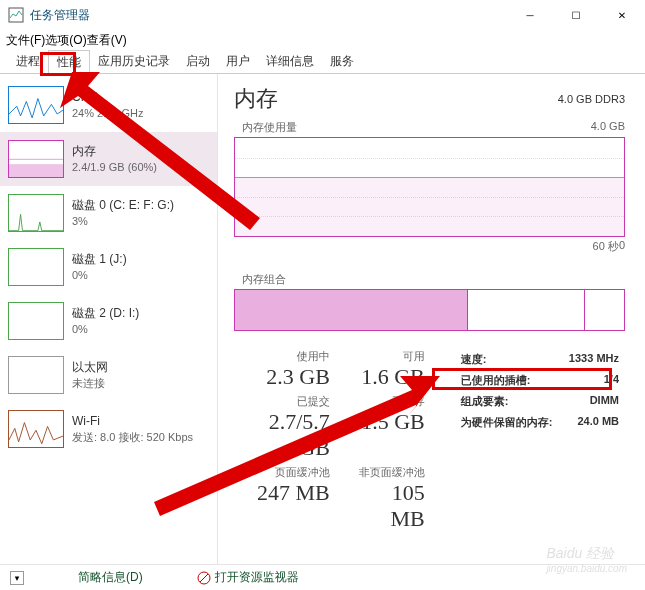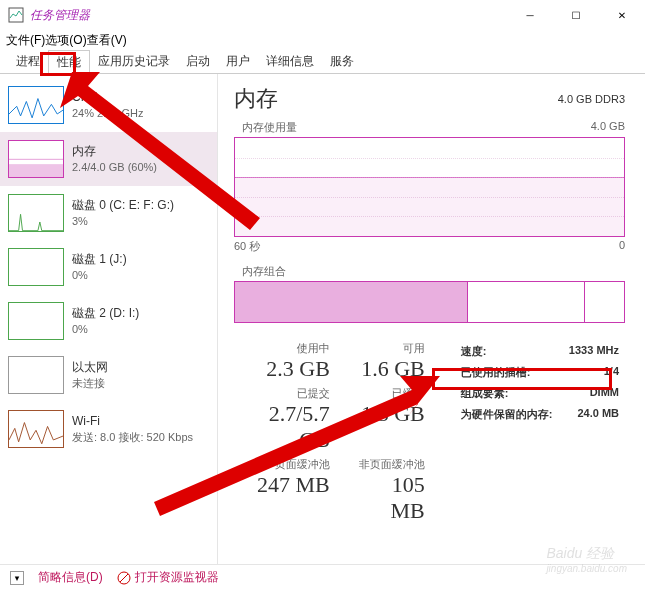--- a/index.html
+++ b/index.html
@@ -1,19 +1,19 @@
 <!DOCTYPE html>
 <html><head>
 <meta charset="utf-8">
 <style>
 * { margin: 0; padding: 0; box-sizing: border-box; font-family: "Microsoft YaHei", "Segoe UI", sans-serif; }
 body { background: #fff; width: 645px; height: 590px; position: relative; overflow: hidden; }
 .titlebar { height: 30px; display: flex; align-items: center; padding-left: 8px; }
 .titlebar .icon { width: 16px; height: 16px; margin-right: 6px; }
-.titlebar .title { font-size: 12px; color: #a21caf; font-style: italic; }
+.titlebar .title { font-size: 12px; color: #0c4a6e; }
 .window-controls { margin-left: auto; display: flex; }
 .window-controls div { width: 46px; height: 30px; display: flex; align-items: center; justify-content: center; font-size: 10px; color: #000; }
 .menubar { height: 20px; padding-left: 6px; display: flex; align-items: center; font-size: 12px; }
 .menubar span { color: #000; }
 .tabs { height: 24px; border-bottom: 1px solid #ccc; display: flex; padding-left: 8px; font-size: 12px; position: relative; }
 .tab { padding: 3px 8px; cursor: pointer; color: #333; }
 .tab.active { background: #fff; border: 1px solid #ccc; border-bottom: 1px solid #fff; margin-bottom: -1px; }
 .content { display: flex; height: calc(100% - 100px); }
 .sidebar { width: 218px; border-right: 1px solid #e5e5e5; overflow: hidden; padding-top: 4px; }
 .sidebar-item { display: flex; align-items: center; padding: 8px 8px; gap: 8px; cursor: pointer; }
@@ -28,32 +28,32 @@
 .sidebar-label .name { color: #333; }
 .sidebar-label .sub { color: #666; font-size: 11px; }
 .detail { flex: 1; padding: 10px 20px 0 16px; overflow: hidden; }
 .detail-header { display: flex; justify-content: space-between; align-items: center; margin-bottom: 6px; }
 .detail-title { font-size: 22px; font-weight: 300; color: #333; }
 .detail-spec { font-size: 11px; color: #333; }
 .graph-label-row { display: flex; justify-content: space-between; font-size: 11px; color: #666; margin-bottom: 2px; margin-left: 8px; }
 .main-graph { height: 100px; border: 1px solid #c838b0; position: relative; background: #fff; }
 .main-graph .grid-line { position: absolute; left: 0; right: 0; border-top: 1px dotted #ecd6e8; }
 .main-graph .fill { position: absolute; left: 0; right: 0; bottom: 0; height: 8%; background: rgba(200,56,176,0.15); border-top: 1px solid #c838b0; }
-.axis-row { display: flex; justify-content: space-between; font-size: 11px; color: #666; margin-top: 2px; margin-bottom: 10px; }
+.axis-row { display: flex; justify-content: flex-end; font-size: 11px; color: #666; margin-top: 2px; margin-bottom: 18px; }
 .comp-graph { height: 42px; border: 1px solid #c838b0; display: flex; background: #fff; }
 .comp-graph .used { background: rgba(200,56,176,0.4); width: 60%; border-right: 1px solid #c838b0; }
 .comp-graph .cached { width: 30%; border-right: 1px solid #c838b0; }
 .stats { display: flex; margin-top: 18px; gap: 30px; text-align: right; }
 .stats-left { display: grid; grid-template-columns: auto auto; column-gap: 26px; row-gap: 4px; }
 .stat .label { font-size: 11px; color: #666; }
 .stat .value { font-size: 22px; color: #333; font-family: Liberation Serif, serif; }
 .stats-right { font-size: 11px; color: #333; flex-shrink: 0; }
 .stats-right .row { display: flex; justify-content: space-between; padding: 3px 6px; gap: 25px; font-weight: bold; }
 .statusbar { position: absolute; bottom: 0; left: 0; right: 0; height: 26px; border-top: 1px solid #e5e5e5; display: flex; align-items: center; padding: 0 10px; font-size: 12px; gap: 14px; }
-.status-link { color: #be185d; display: flex; align-items: center; gap: 4px; }
+.status-link { color: #14532d; display: flex; align-items: center; gap: 4px; margin-left: 40px; }
 .highlight-box { position: absolute; border: 3px solid #d00; pointer-events: none; }
 .arrow { position: absolute; pointer-events: none; }
 .watermark { position: absolute; bottom: 16px; right: 18px; font-size: 14px; color: #ccc; font-style: italic; opacity: .6; pointer-events: none; }
 .watermark .sub { font-size: 10px; display: block; text-align: right; }
 </style>
 </head>
 <body>
 
 <div class="titlebar">
   <svg class="icon" viewBox="0 0 16 16">
@@ -100,21 +100,21 @@
     </div>
     <div class="sidebar-item selected">
       <div class="thumb memory">
           <svg viewBox="0 0 56 38">
             <rect x="0" y="24" width="56" height="14" fill="rgba(200,56,176,0.3)"></rect>
             <line x1="0" y1="19" x2="56" y2="19" stroke="#c838b0" stroke-width="0.5"></line>
           </svg>
         </div>
       <div class="sidebar-label">
           <div class="name">内存</div>
-          <div class="sub">2.4/4.0 GB (60%)</div>
+          <div class="sub">2.4/1.9 GB (60%)</div>
         </div>
     </div>
     <div class="sidebar-item">
       <div class="thumb disk">
           <svg viewBox="0 0 56 38">
             <path d="M0 37 L10 37 L12 20 L14 37 L30 37 L32 28 L34 37 L56 37" fill="none" stroke="#4ca64c"></path>
           </svg>
         </div>
       <div class="sidebar-label">
           <div class="name">磁盘 0 (C: E: F: G:)</div>

